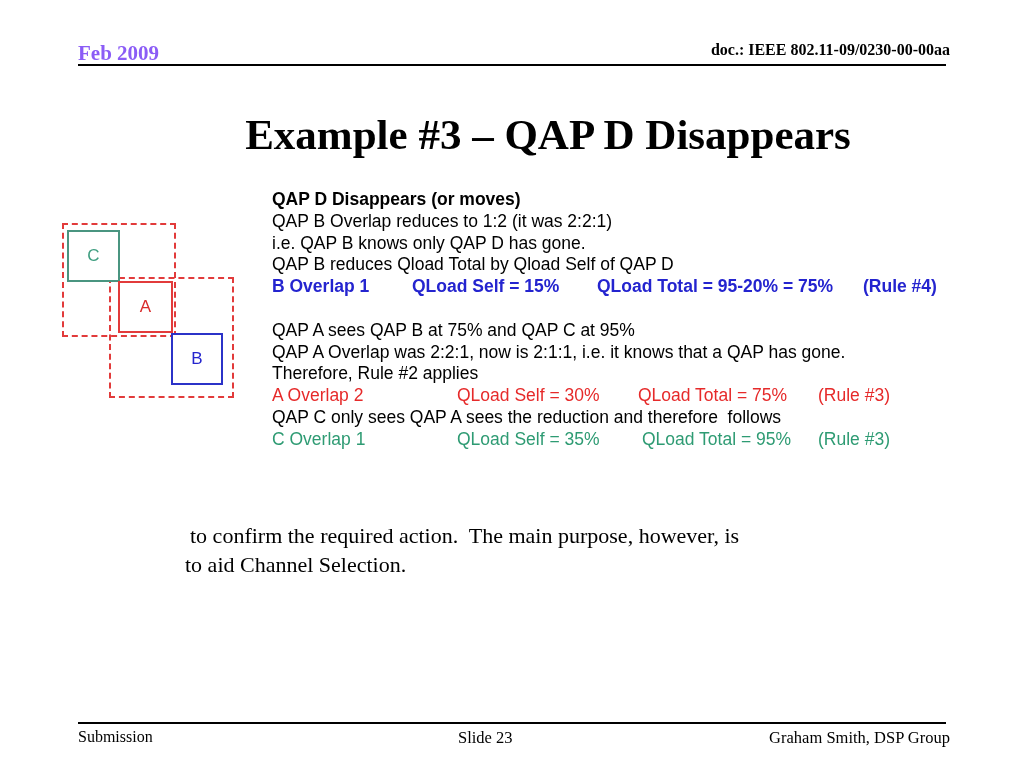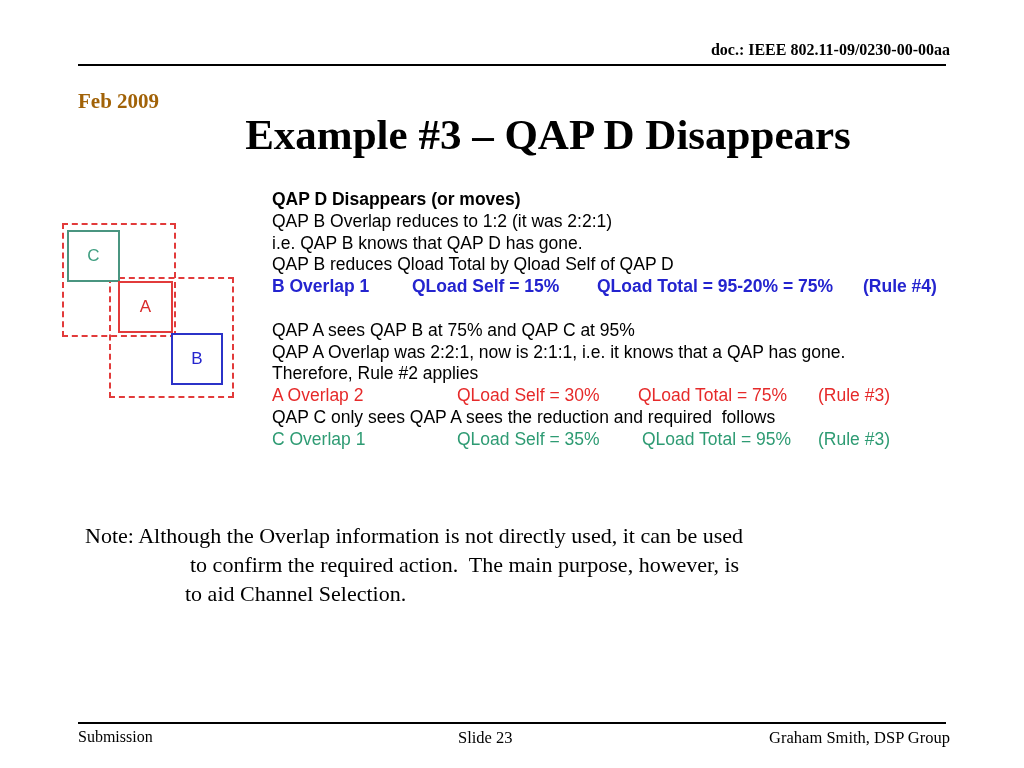--- a/index.html
+++ b/index.html
@@ -7,21 +7,21 @@
     position: relative;
     width: 1024px;
     height: 768px;
     background: #ffffff;
     overflow: hidden;
     font-family: "Liberation Serif", serif;
   }
   
   .hdr-date {
     position: absolute; left: 78px; top: 41px;
-    font-size: 21px; font-weight: bold; color: #a16207; margin-top: 48px;
+    font-size: 21px; font-weight: bold; color: #8b5cf6;
   }
   .hdr-doc {
     position: absolute; right: 74px; top: 41px;
     font-size: 16px; font-weight: bold; color: #000;
   }
   .hdr-rule {
     position: absolute; left: 78px; top: 64px;
     width: 868px; height: 2px; background: #000;
   }
   
@@ -90,49 +90,48 @@
   <div class="sq sqA">
     <span>A</span>
   </div>
   <div class="sq sqB">
     <span>B</span>
   </div>
 
   <div class="body-block">
     <div class="bline b-bold">QAP D Disappears (or moves)</div>
     <div class="bline">QAP B Overlap reduces to 1:2 (it was 2:2:1)</div>
-    <div class="bline">i.e. QAP B knows that QAP D has gone.</div>
+    <div class="bline">i.e. QAP B knows only QAP D has gone.</div>
     <div class="bline">QAP B reduces Qload Total by Qload Self of QAP D</div>
     <div class="bline b-blue">
       <span class="seg" style="left:0px">B Overlap 1</span>
       <span class="seg" style="left:140px">QLoad Self = 15%</span>
       <span class="seg" style="left:325px">QLoad Total = 95-20% = 75%</span>
       <span class="seg" style="left:591px">(Rule #4)</span>
     </div>
     <div class="bline"></div>
     <div class="bline">QAP A sees QAP B at 75% and QAP C at 95%</div>
     <div class="bline">QAP A Overlap was 2:2:1, now is 2:1:1, i.e. it knows that a QAP has gone.</div>
     <div class="bline">Therefore, Rule #2 applies</div>
     <div class="bline b-red">
       <span class="seg" style="left:0px">A Overlap 2</span>
       <span class="seg" style="left:185px">QLoad Self = 30%</span>
       <span class="seg" style="left:366px">QLoad Total = 75%</span>
       <span class="seg" style="left:546px">(Rule #3)</span>
     </div>
-    <div class="bline">QAP C only sees QAP A sees the reduction and required  follows</div>
+    <div class="bline">QAP C only sees QAP A sees the reduction and therefore  follows</div>
     <div class="bline b-green">
       <span class="seg" style="left:0px">C Overlap 1</span>
       <span class="seg" style="left:185px">QLoad Self = 35%</span>
       <span class="seg" style="left:370px">QLoad Total = 95%</span>
       <span class="seg" style="left:546px">(Rule #3)</span>
     </div>
   </div>
 
   <div class="note">
-    <div>Note: Although the Overlap information is not directly used, it can be used</div>
     <div class="note-l2">to confirm the required action.  The main purpose, however, is</div>
     <div class="note-l3">to aid Channel Selection.</div>
   </div>
 
   <div class="ftr-rule"></div>
   <div class="ftr-left">Submission</div>
   <div class="ftr-center">Slide 23</div>
   <div class="ftr-right">Graham Smith, DSP Group</div>
 
 </div>

